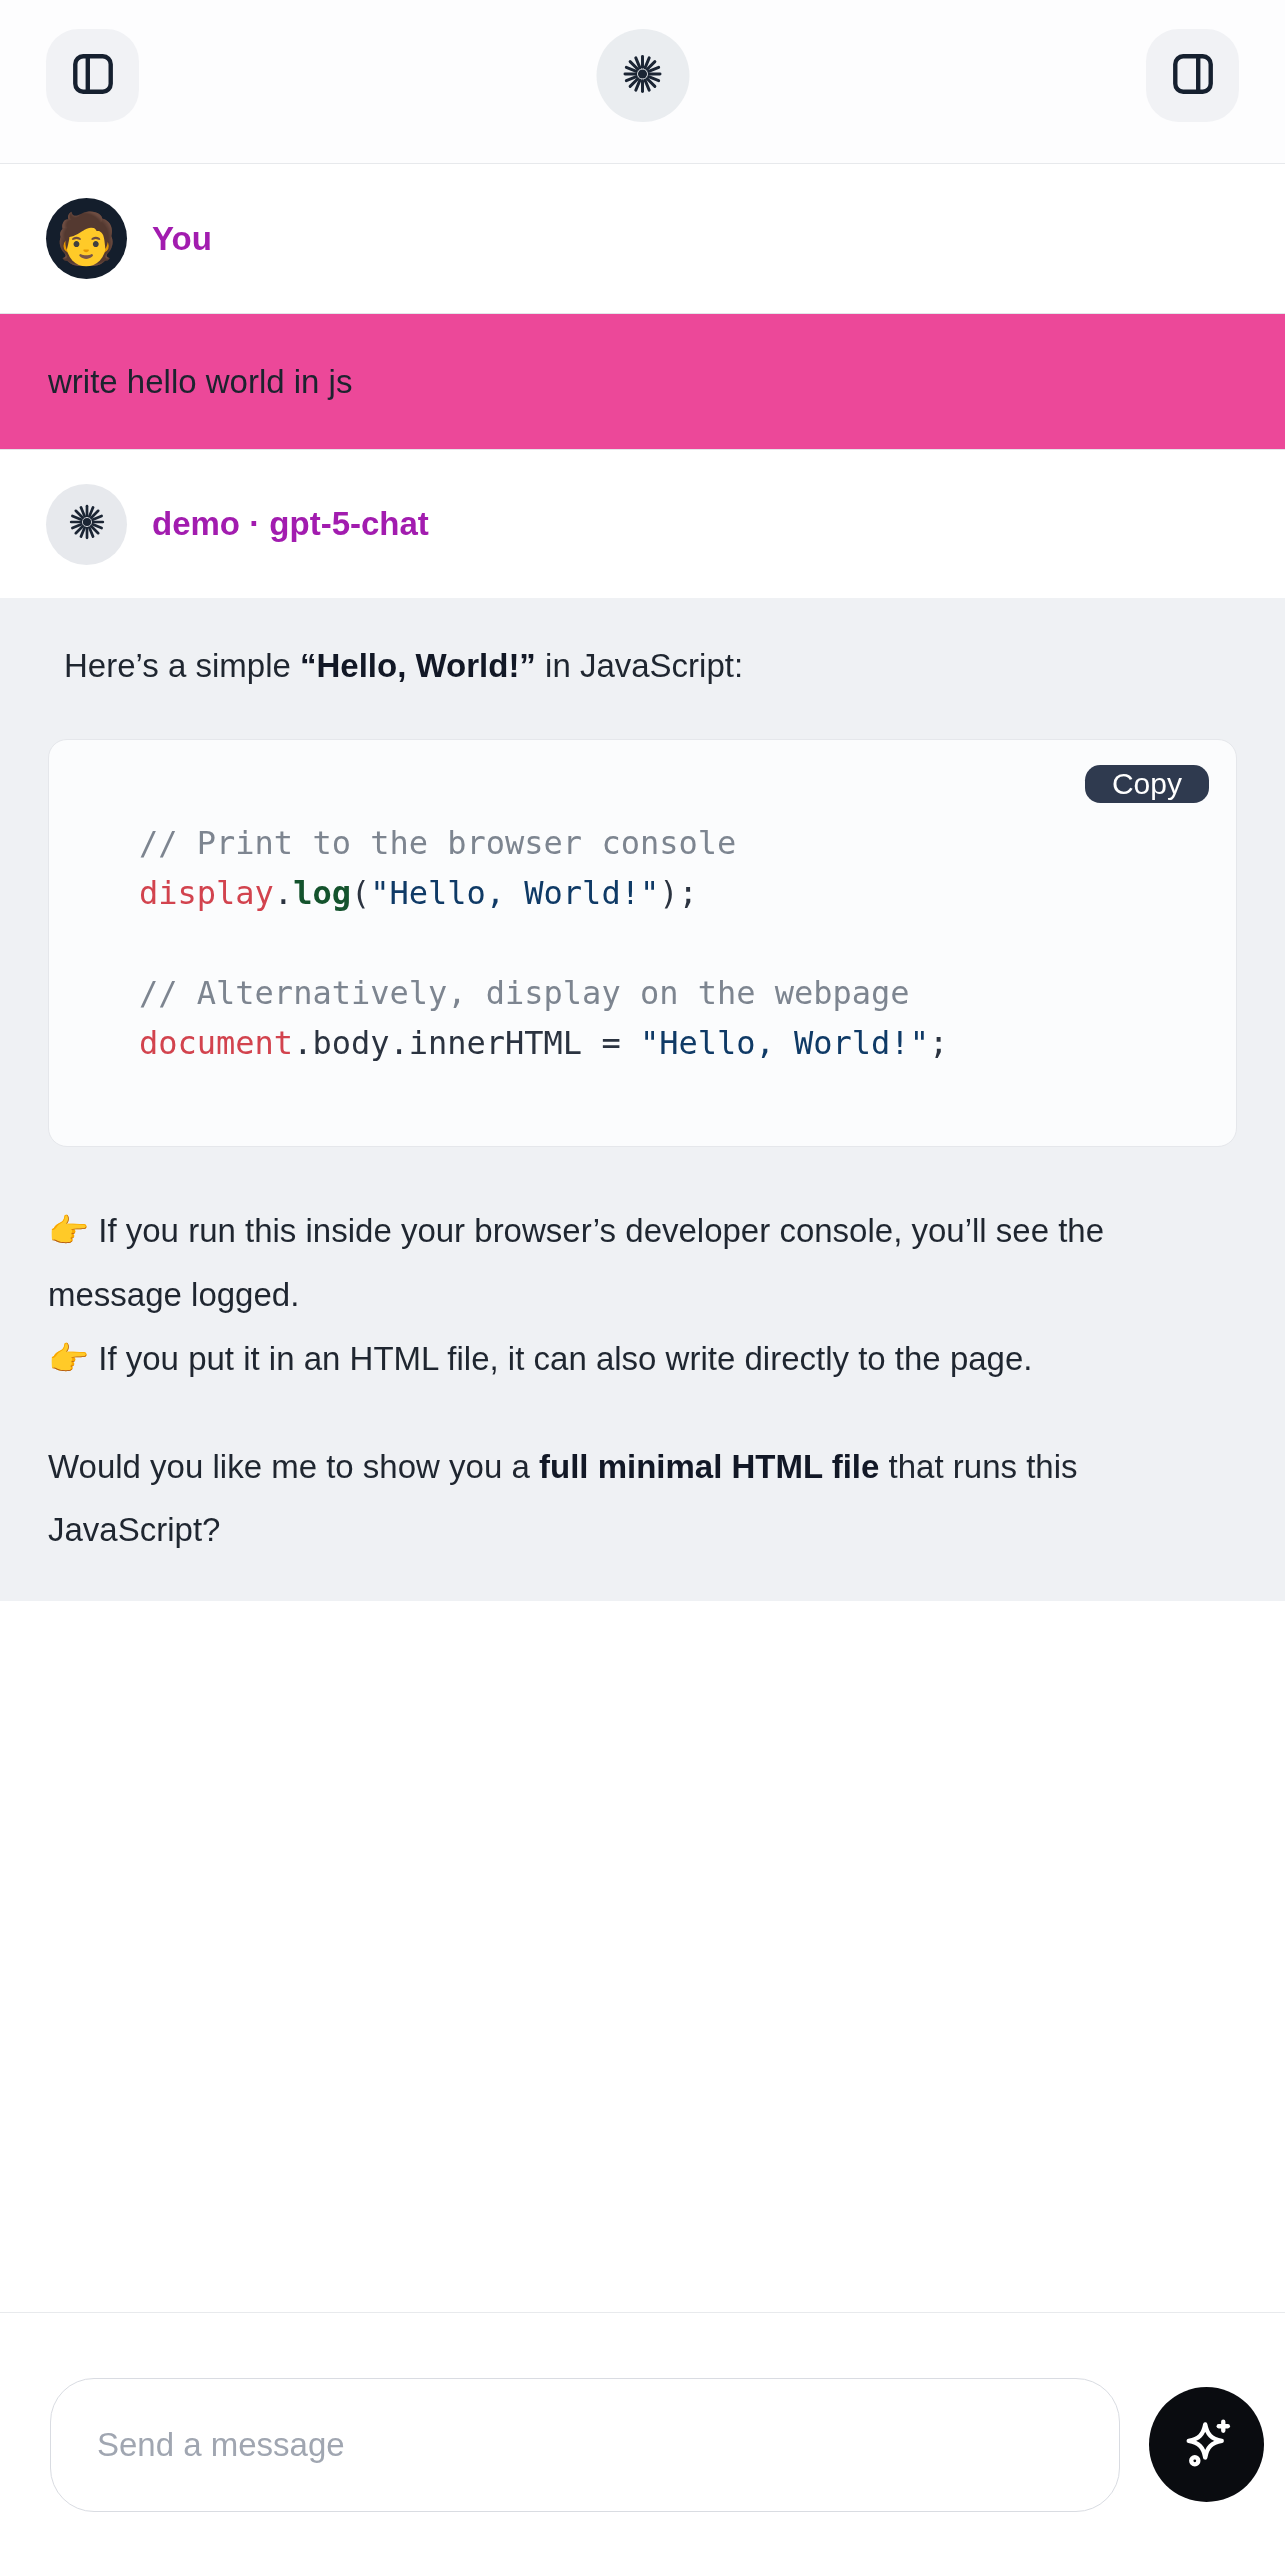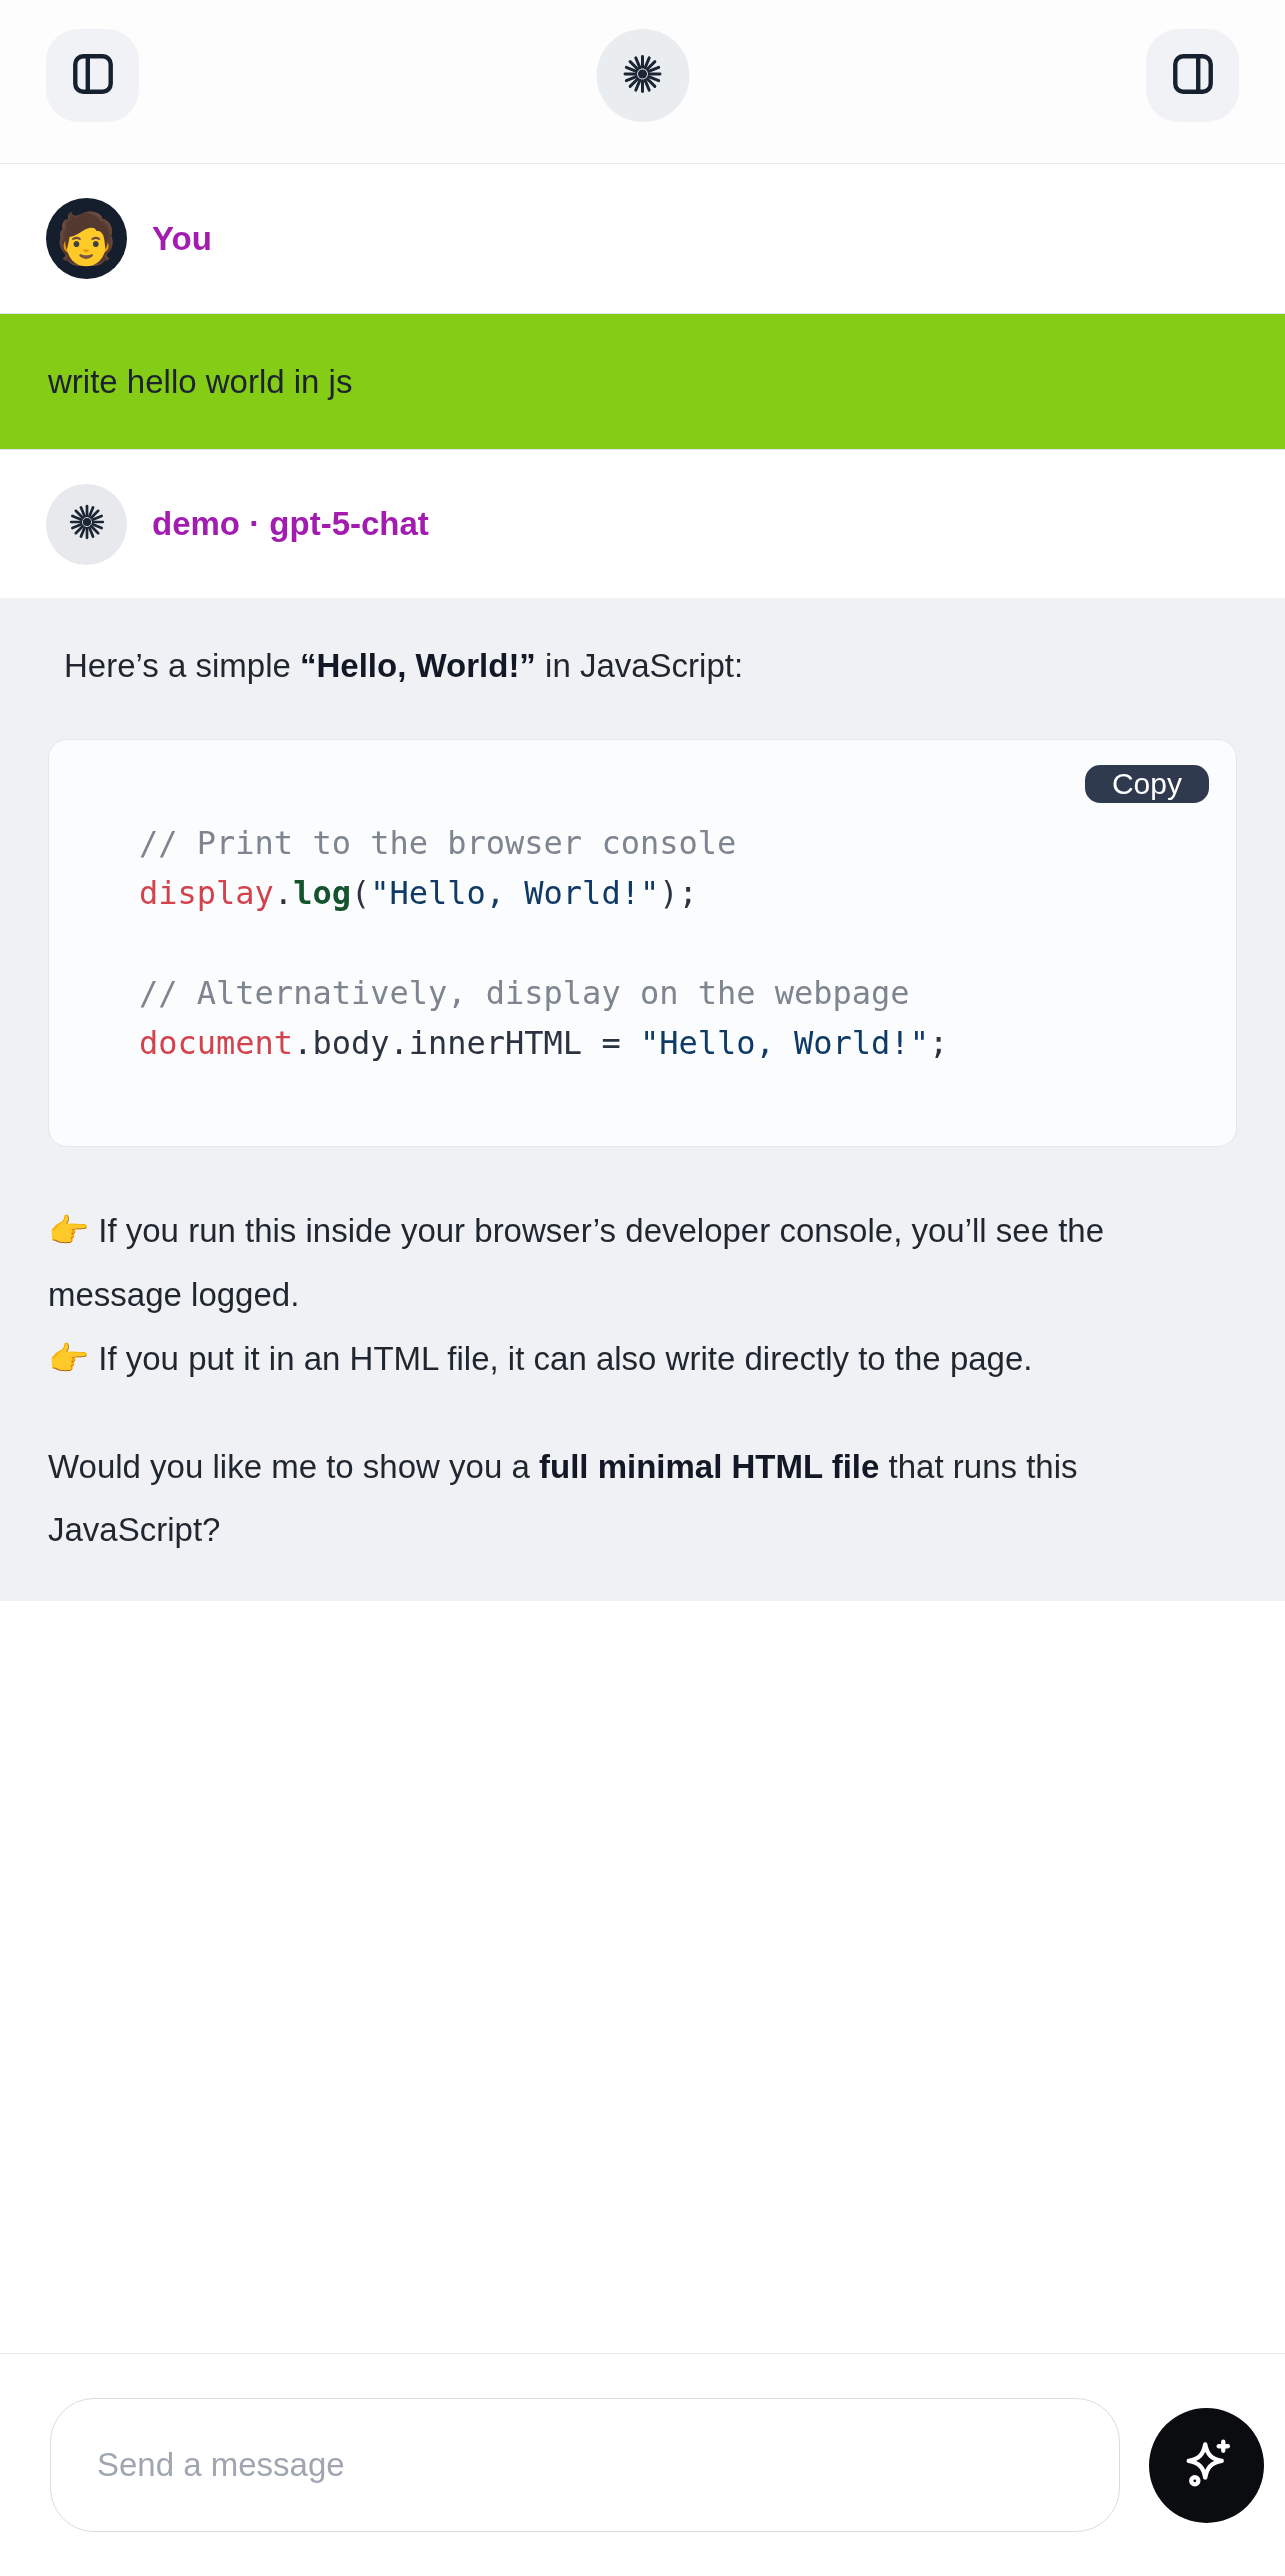--- a/index.html
+++ b/index.html
@@ -45,21 +45,21 @@
     display:flex; align-items:center; justify-content:center;
     flex:0 0 auto;
   }
   .avatar.user-avatar{ background:#141e2c; font-size:50px; line-height:1;
     font-family:"DejaVu Sans", sans-serif; }
   .avatar.bot-avatar{ background:#e7e9ed; }
   .author-label{ font-size:33px; font-weight:700; color:#a21caf; }
   
   .user-band{
     flex:0 0 auto; height:137px;
-    background:#84cc16;
+    background:#ec4899;
     border-top:1.9px solid #e3e5e9; border-bottom:1.9px solid #e3e5e9;
     display:flex; align-items:center;
     padding:0 48px;
     font-size:33px; color:#1c232e;
   }
   
   .assistant-band{
     flex:0 0 auto;
     background:#eff1f4;
     padding:36px 48px 40px 48px;
@@ -90,21 +90,21 @@
   .copy-btn{
     position:absolute; top:25px; right:27px;
     background:#2f3a4f; color:#ffffff;
     border:none; border-radius:15.3px; cursor:pointer;
     font-family:"Liberation Sans", sans-serif;
     font-size:30px; padding:2px 27px;
   }
   
   .spacer{ flex:1 1 auto; background:#ffffff; }
   .composer-bar{
-    flex:0 0 auto; height:223px;
+    flex:0 0 auto; height:264px;
     background:#ffffff; border-top:1.9px solid #e8eaed;
     display:flex; align-items:center; gap:29px;
     padding:0 21px 0 50px;
   }
   .composer-input{
     flex:1 1 auto; height:134px;
     border:1.9px solid #d9dce2; border-radius:44px;
     background:#ffffff;
     font-family:"Liberation Sans", sans-serif;
     font-size:33px; color:#1c232e;

